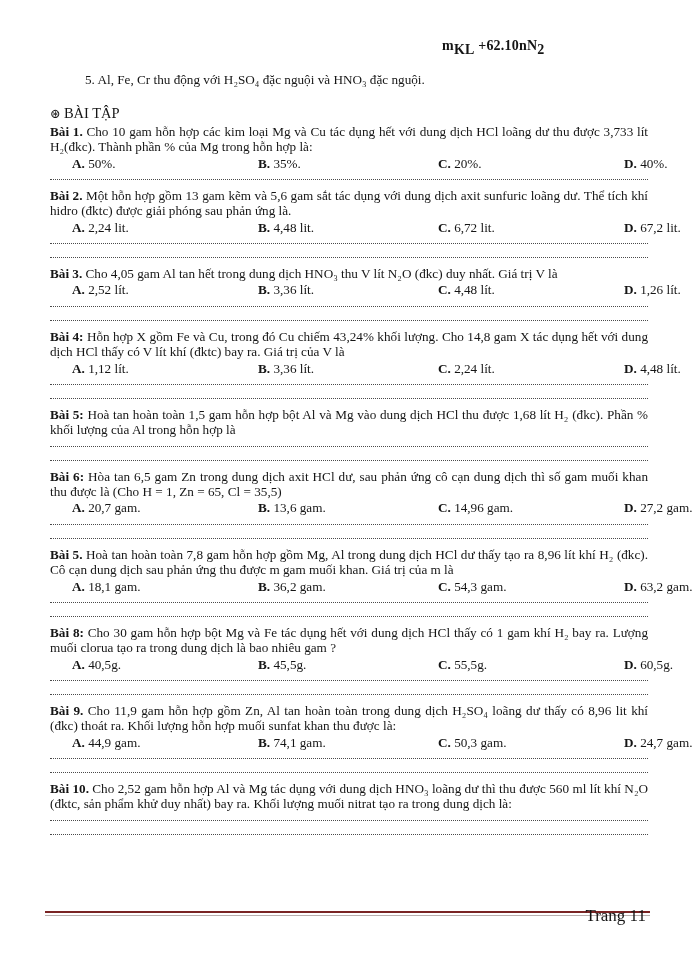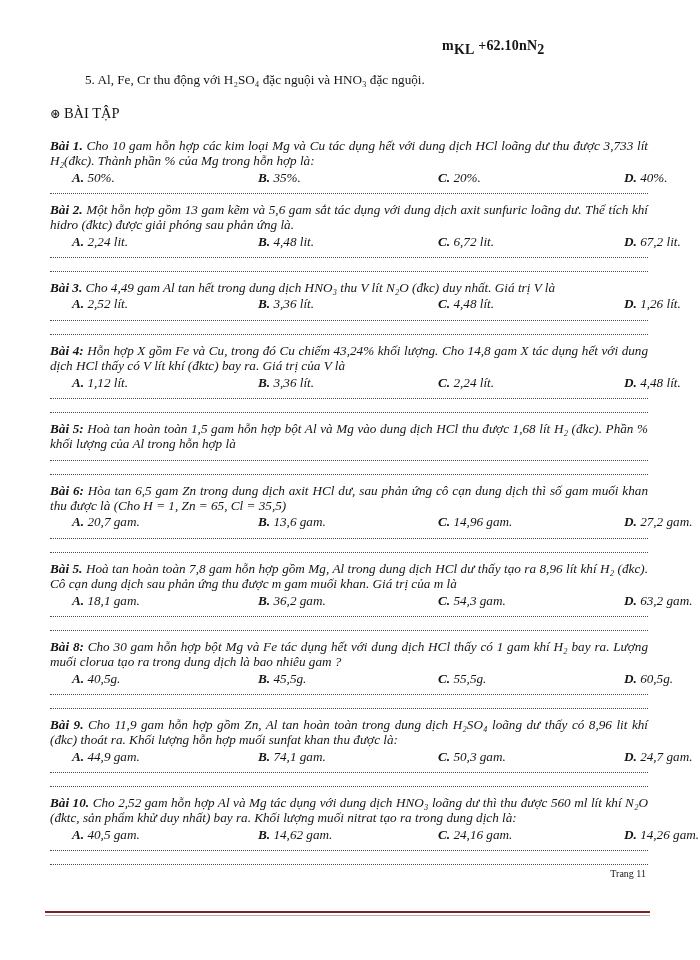--- a/index.html
+++ b/index.html
@@ -29,21 +29,21 @@
   .note {
     margin-top: 14px;
     margin-left: 35px;
   }
   .section-header {
     margin-top: 17px;
     font-weight: normal;
     font-size: 14.5px;
   }
   .section-header .sym { font-size: 13px; margin-right: 3px; }
-  #questions { margin-top: 16px; font-style: italic; }
+  #questions { margin-top: 2px; }
   .question { margin-bottom: 8px; }
   .q-text {
     margin: 0;
     text-align: justify;
     line-height: 15.4px;
   }
   .q-label { font-weight: bold; }
   .options {
     display: flex;
     margin-top: 1px;
@@ -72,23 +72,23 @@
   }
   .footer-rule-gray {
     position: absolute;
     left: 45px; right: 50px;
     top: 915px;
     height: 0;
     border-top: 1px solid #b9aeae;
   }
   .footer-page {
     position: absolute;
-    top: 868px;
+    top: 906px;
     right: 54px;
-    font-size: 10px;
+    font-size: 17px;
   }
 </style>
 </head>
 <body>
 
 <div class="page">
 
   <div class="formula"><span>m</span><sub>KL</sub><span> +62.10nN</span><sub>2</sub></div>
 
   <div class="note">5. Al, Fe, Cr thu động với H₂SO₄ đặc nguội  và HNO₃ đặc nguội.</div>
@@ -115,21 +115,21 @@
           <span class="opt"><b>A.</b> 2,24 lit.</span>
           <span class="opt"><b>B.</b> 4,48 lit.</span>
           <span class="opt"><b>C.</b> 6,72 lit.</span>
           <span class="opt"><b>D.</b> 67,2 lit.</span>
         </div>
   <div class="sep"></div>
         <div class="sep"></div>
       </div>
 
   <div class="question">
-    <p class="q-text"><b class="q-label">Bài 3.</b> <span class="q-body">Cho 4,49 gam Al tan hết trong dung dịch HNO₃ thu V lít N₂O (đkc) duy nhất.  Giá trị V là</span></p>
+    <p class="q-text"><b class="q-label">Bài 3.</b> <span class="q-body">Cho 4,05 gam Al tan hết trong dung dịch HNO₃ thu V lít N₂O (đkc) duy nhất.  Giá trị V là</span></p>
     <div class="options">
           <span class="opt"><b>A.</b> 2,52 lít.</span>
           <span class="opt"><b>B.</b> 3,36 lít.</span>
           <span class="opt"><b>C.</b> 4,48 lít.</span>
           <span class="opt"><b>D.</b> 1,26 lít.</span>
         </div>
   <div class="sep"></div>
         <div class="sep"></div>
       </div>
 
@@ -194,26 +194,20 @@
           <span class="opt"><b>B.</b> 74,1 gam.</span>
           <span class="opt"><b>C.</b> 50,3 gam.</span>
           <span class="opt"><b>D.</b> 24,7 gam.</span>
         </div>
   <div class="sep"></div>
         <div class="sep"></div>
       </div>
 
   <div class="question">
     <p class="q-text"><b class="q-label">Bài 10.</b> <span class="q-body">Cho 2,52 gam hỗn hợp Al và Mg tác dụng với dung dịch HNO₃ loãng  dư thì  thu  được 560 ml lít khí N₂O (đktc, sản phẩm khử duy nhất)  bay ra. Khối lượng  muối  nitrat  tạo ra trong  dung  dịch  là:</span></p>
-    <div class="options">
-          <span class="opt"><b>A.</b> 40,5 gam.</span>
-          <span class="opt"><b>B.</b> 14,62 gam.</span>
-          <span class="opt"><b>C.</b> 24,16 gam.</span>
-          <span class="opt"><b>D.</b> 14,26 gam.</span>
-        </div>
   <div class="sep"></div>
         <div class="sep"></div>
       </div>
 </div>
 
   <div class="footer-rule"></div>
   <div class="footer-rule-gray"></div>
   <div class="footer-page">Trang 11</div>
 
 </div>

